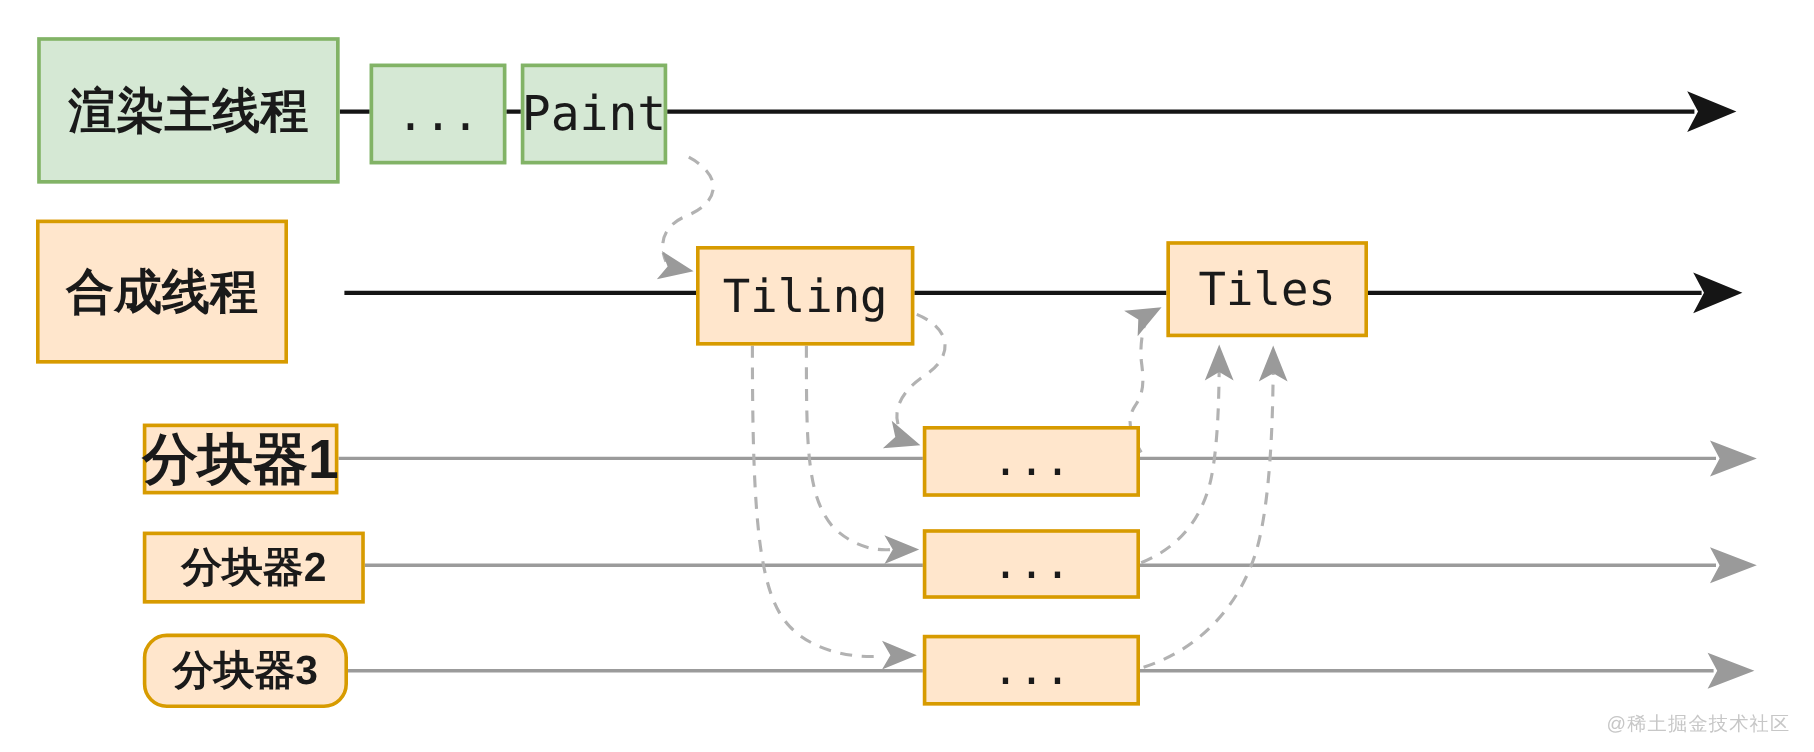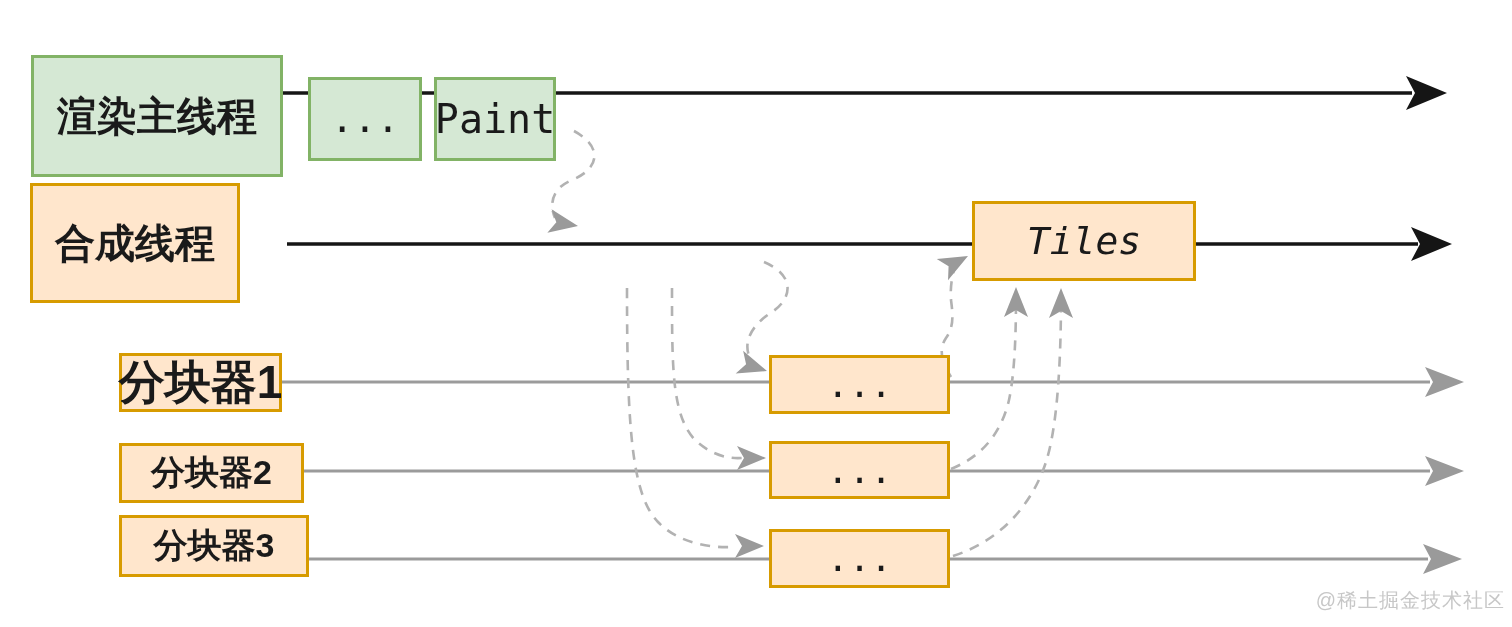--- a/index.html
+++ b/index.html
@@ -21,41 +21,41 @@
   .ah-black{fill:var(--line-black); stroke:none;}
   .ah-gray{fill:var(--arrow-gray); stroke:none;}
   .dash{fill:none; stroke:var(--dash-gray); stroke-width:2.6; stroke-dasharray:10 8;}
   .ah-dash{fill:var(--arrow-gray); stroke:none;}
 
   .box{
     position:absolute; z-index:2; box-sizing:border-box;
     display:flex; align-items:center; justify-content:center;
     color:var(--text-color); white-space:nowrap;
   }
-  .box-green{background:var(--green-fill); border:3px solid var(--green-stroke);margin-top:24px;}
+  .box-green{background:var(--green-fill); border:3px solid var(--green-stroke);}
   .box-orange{background:var(--orange-fill); border:3px solid var(--orange-stroke);}
   .cn{font-family:"Liberation Sans", sans-serif; font-weight:600;}
   .mono{font-family:"DejaVu Sans Mono", monospace; font-weight:500;}
 
   #box-render-main {left:31px;  top:31px;  width:252px; height:122px; font-size:40px;}
   #box-main-dots   {left:308px; top:53px;  width:114px; height:84px;  font-size:38px;}
   #box-paint       {left:434px; top:53px;  width:122px; height:84px;  font-size:40px;}
   #box-compositor  {left:30px;  top:183px; width:210px; height:120px; font-size:40px;}
   #box-tiling      {left:580px; top:205px; width:182px; height:83px;  font-size:38px;}
-  #box-tiles       {left:972px; top:201px; width:224px; height:80px;  font-size:38px;font-style:italic;}
+  #box-tiles       {left:972px; top:201px; width:168px; height:80px;  font-size:38px;}
   #box-tiler1      {left:119px; top:353px; width:163px; height:59px;  font-size:46px;}
   #box-tiler2      {left:119px; top:443px; width:185px; height:60px;  font-size:34px;}
-  #box-tiler3      {left:119px; top:515px; width:190px; height:62px;  font-size:34px;}
+  #box-tiler3      {left:119px; top:528px; width:171px; height:62px;  font-size:34px;border-radius:20px;}
   #box-dots1       {left:769px; top:355px; width:181px; height:59px;  font-size:36px;}
   #box-dots2       {left:769px; top:441px; width:181px; height:58px;  font-size:36px;}
   #box-dots3       {left:769px; top:529px; width:181px; height:59px;  font-size:36px;}
 
   #watermark{
-    position:absolute; right:7px; bottom:13px; z-index:3;
-    color:var(--watermark-color); font-size:20px; letter-spacing:1px;
+    position:absolute; right:20px; bottom:13px; z-index:3;
+    color:var(--watermark-color); font-size:16px; letter-spacing:1px;
     font-family:"Liberation Sans", sans-serif;
   }
 </style>
 </head>
 <body>
 
 <div id="stage">
 
   <svg id="wires" width="1512" height="627" viewBox="0 0 1512 627">
 
@@ -91,20 +91,21 @@
 
     <path class="dash" d="M953,556 C1000,541 1032,505 1046,462 C1058,425 1061,355 1061,298"></path>
     <path class="ah-dash" d="M1061,288 L1049,318 L1061,311 L1073,318 Z"></path>
   </svg>
 
   <div id="box-render-main" class="box box-green cn">渲染主线程</div>
   <div id="box-main-dots" class="box box-green mono">...</div>
   <div id="box-paint" class="box box-green mono">Paint</div>
 
   <div id="box-compositor" class="box box-orange cn">合成线程</div>
+  <div id="box-tiling" class="box box-orange mono">Tiling</div>
   <div id="box-tiles" class="box box-orange mono">Tiles</div>
 
   <div id="box-tiler1" class="box box-orange cn">分块器1</div>
   <div id="box-tiler2" class="box box-orange cn">分块器2</div>
   <div id="box-tiler3" class="box box-orange cn">分块器3</div>
 
   <div id="box-dots1" class="box box-orange mono">...</div>
   <div id="box-dots2" class="box box-orange mono">...</div>
   <div id="box-dots3" class="box box-orange mono">...</div>
 

